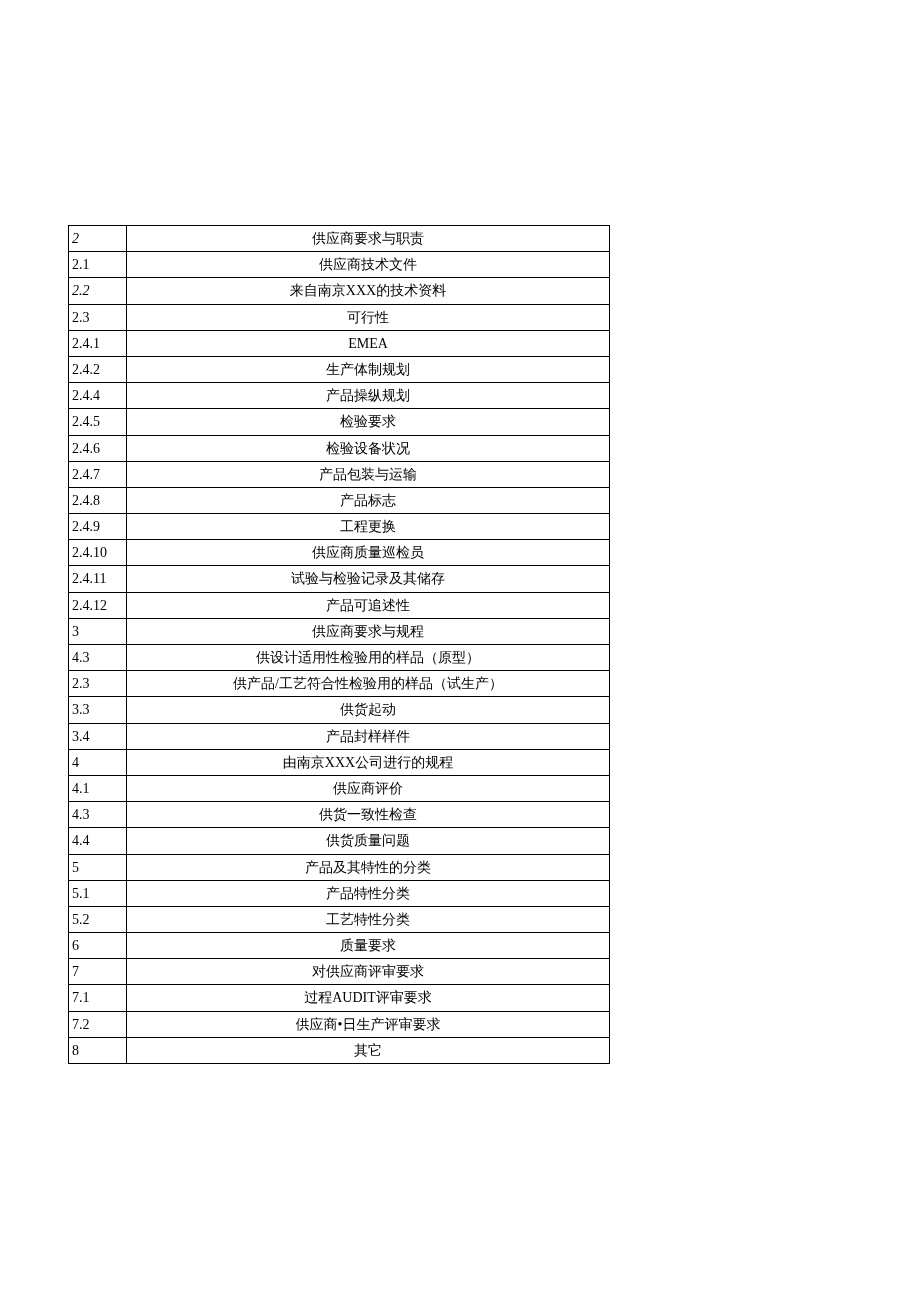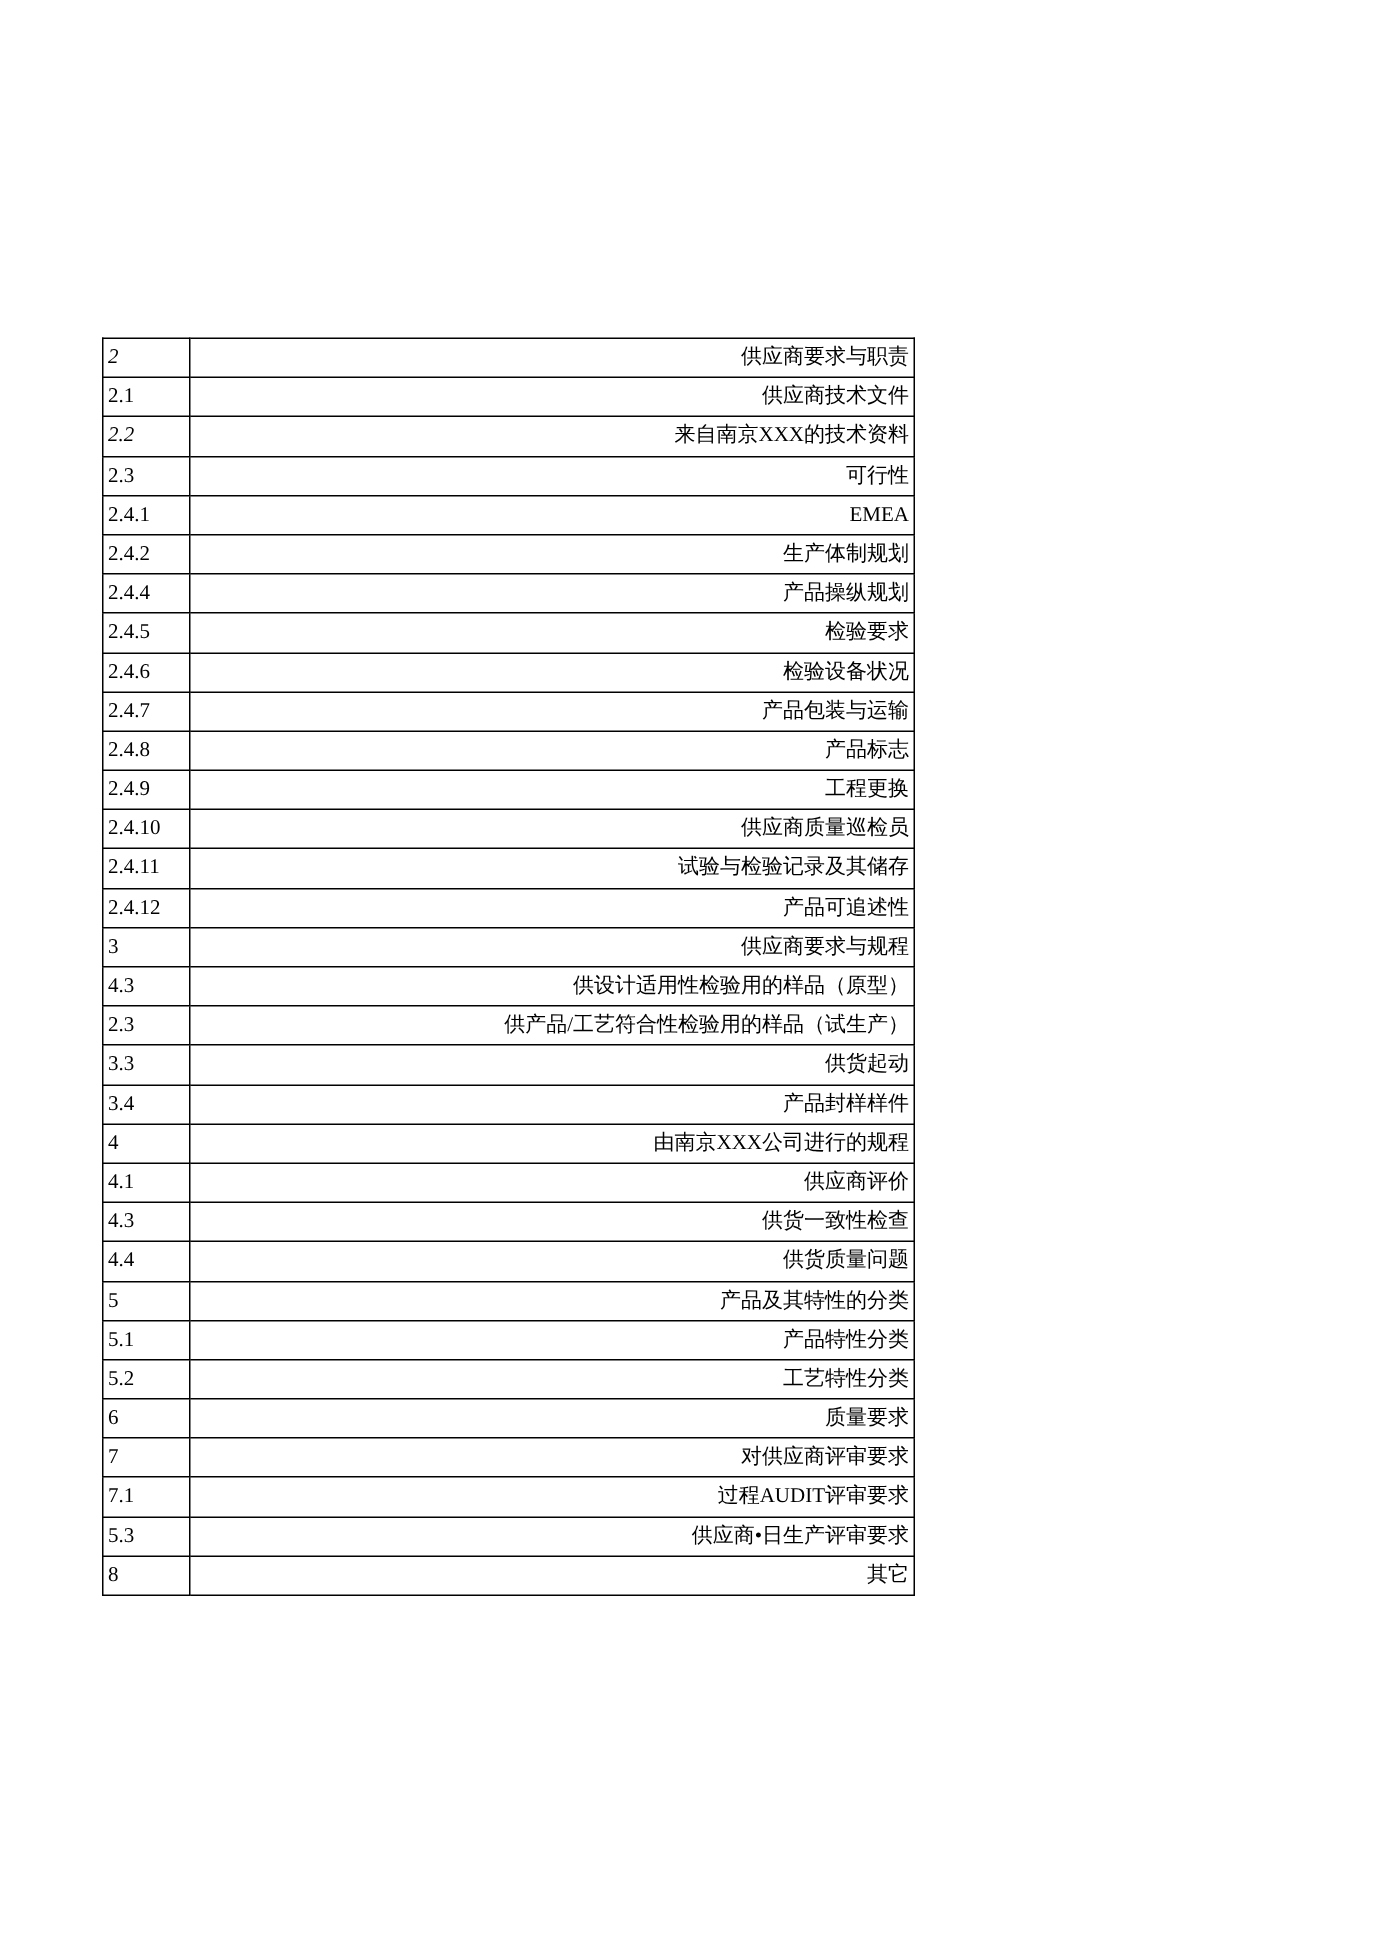--- a/index.html
+++ b/index.html
@@ -28,21 +28,21 @@
       padding: 4px 3px 3px 3px;
       vertical-align: middle;
       line-height: 1.3;
       height: 26px;
     }
     .col-num {
       width: 58px;
       text-align: left;
     }
     .col-title {
-      text-align: right;
+      text-align: center;
     }
     .italic {
       font-style: italic;
     }
   </style>
 </head>
 <body>
 
 <div class="page">
   <table class="toc-table">
@@ -161,21 +161,21 @@
         </tr>
         <tr>
           <td class="col-num">7</td>
           <td class="col-title">对供应商评审要求</td>
         </tr>
         <tr>
           <td class="col-num">7.1</td>
           <td class="col-title">过程AUDIT评审要求</td>
         </tr>
         <tr>
-          <td class="col-num">5.3</td>
+          <td class="col-num">7.2</td>
           <td class="col-title">供应商•日生产评审要求</td>
         </tr>
         <tr>
           <td class="col-num">8</td>
           <td class="col-title">其它</td>
         </tr>
       </tbody>
   </table>
 </div>
 

